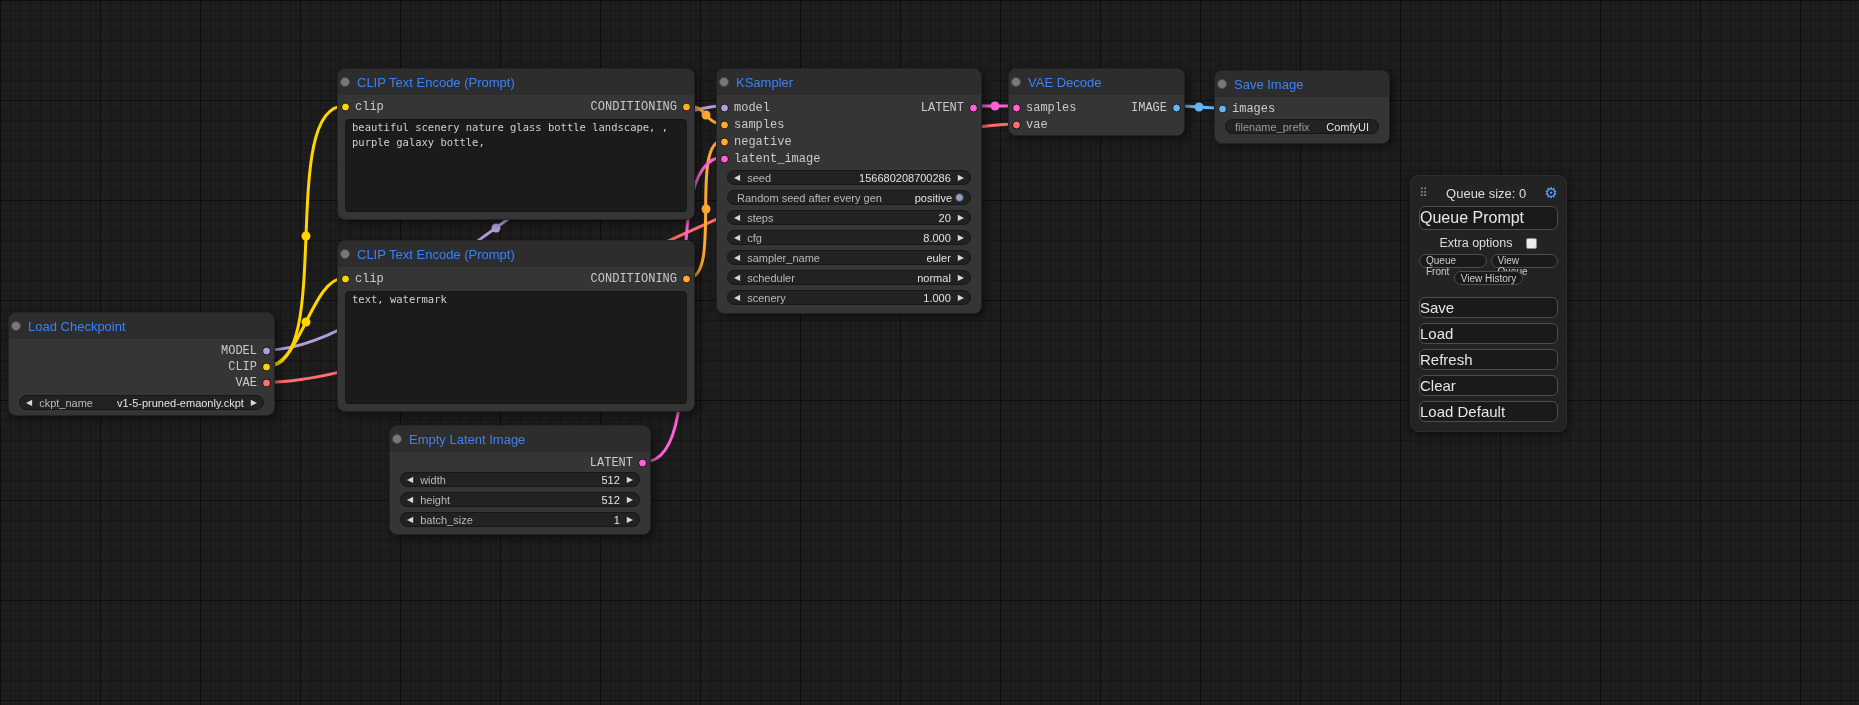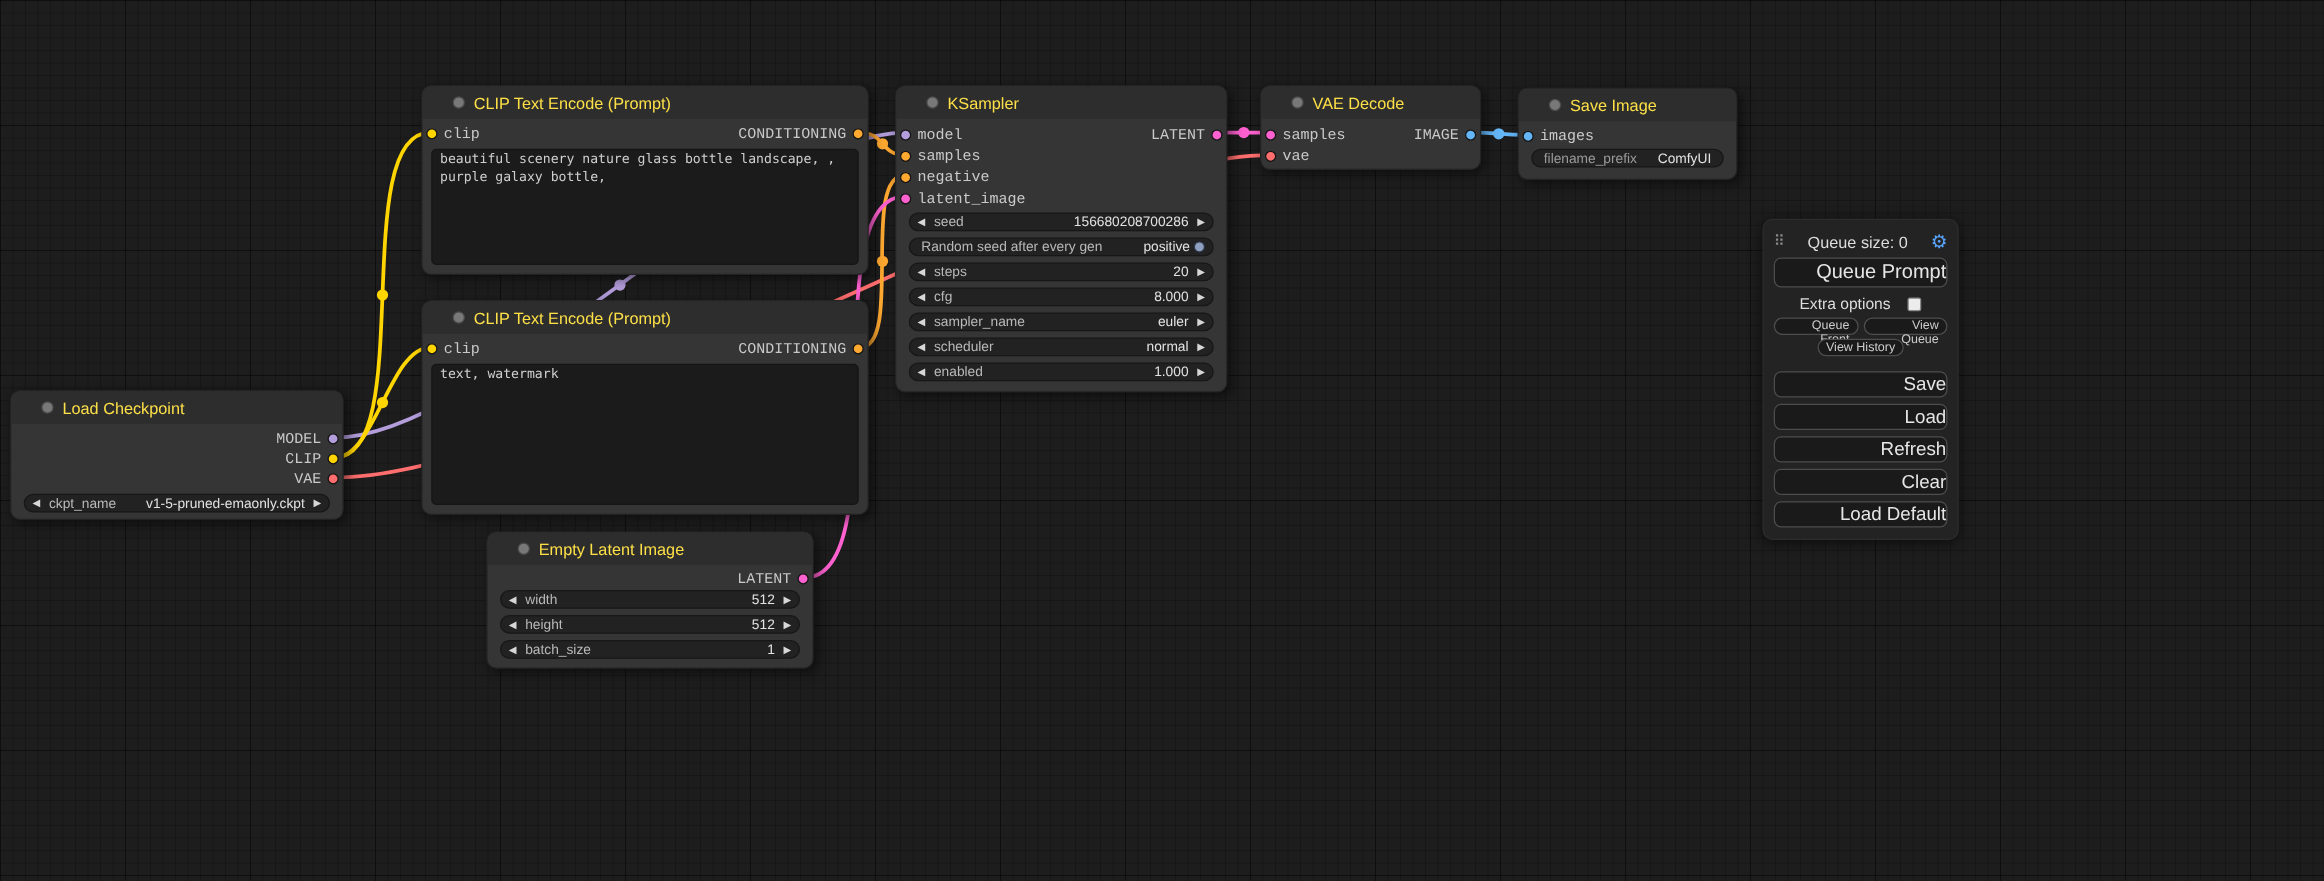--- a/index.html
+++ b/index.html
@@ -25,24 +25,24 @@
     position: absolute;
     z-index: 2;
     background: #353535;
     border: 1px solid #232323;
     border-radius: 8px;
     box-shadow: 3px 3px 9px rgba(0,0,0,0.5);
     color: #cacaca;
   }
   .node-title {
     display: flex; align-items: center; gap: 7px;
-    height: 26px; padding-left: 24px;
+    height: 26px; padding-left: 2px;
     background: #2d2d2d;
     border-radius: 7px 7px 0 0;
-    font-size: 13px; color: #fde047;
+    font-size: 13px; color: #3b82f6;
   }
   .title-dot {
     width: 10px; height: 10px; border-radius: 50%;
     background: #787878; border: 1px solid #4a4a4a;
     flex: 0 0 auto;
   }
   .rows { position: relative; margin-top: 4px; font-family: Liberation Mono, monospace; }
   .slot-row {
     position: relative; display: flex; align-items: center;
     height: 16px; font-size: 12px; color: #c9c9c9;
@@ -93,21 +93,21 @@
   .panel-header {
     display: flex; align-items: center; justify-content: space-between;
     height: 20px; color: #dddddd; font-size: 13px;
   }
   .drag-handle { font-family: "DejaVu Sans", sans-serif; color: #8a8a8a; font-size: 12px; cursor: grab; }
   .gear { font-family: "DejaVu Sans", sans-serif; font-size: 15px; cursor: pointer; }
   .btn {
     display: block; width: 100%;
     background: #1a1a1a; border: 1px solid #4d4d4d; border-radius: 6px;
     color: #e6e6e6; font-family: "Liberation Sans", sans-serif;
-    text-align: right; cursor: pointer;
+    text-align: left; cursor: pointer;
   }
   .btn.primary { margin-top: 3px; height: 24px; font-size: 16px; }
   .btn.big { margin-top: 5px; height: 21px; font-size: 15px; }
   .btn.big.gap { margin-top: 12px; }
   .btn.small {
     display: inline-block; width: auto; flex: 1;
     height: 14px; font-size: 10px; line-height: 11px;
     border-radius: 8px; color: #cccccc; padding: 0 6px;
   }
   .extra-row {
@@ -307,21 +307,21 @@
       </div>
       <div class="widget">
         <span class="arrow">◀</span>
         <span class="wlabel">scheduler</span>
         <span class="spacer"></span>
         <span class="wvalue">normal</span>
         <span class="arrow">▶</span>
       </div>
       <div class="widget">
         <span class="arrow">◀</span>
-        <span class="wlabel">enabled</span>
+        <span class="wlabel">scenery</span>
         <span class="spacer"></span>
         <span class="wvalue">1.000</span>
         <span class="arrow">▶</span>
       </div>
     </div>
   </div>
 
   <div class="node" style="left:1214px; top:70px; width:176px; height:74px;">
     <div class="node-title">
       <span class="title-dot"></span>

